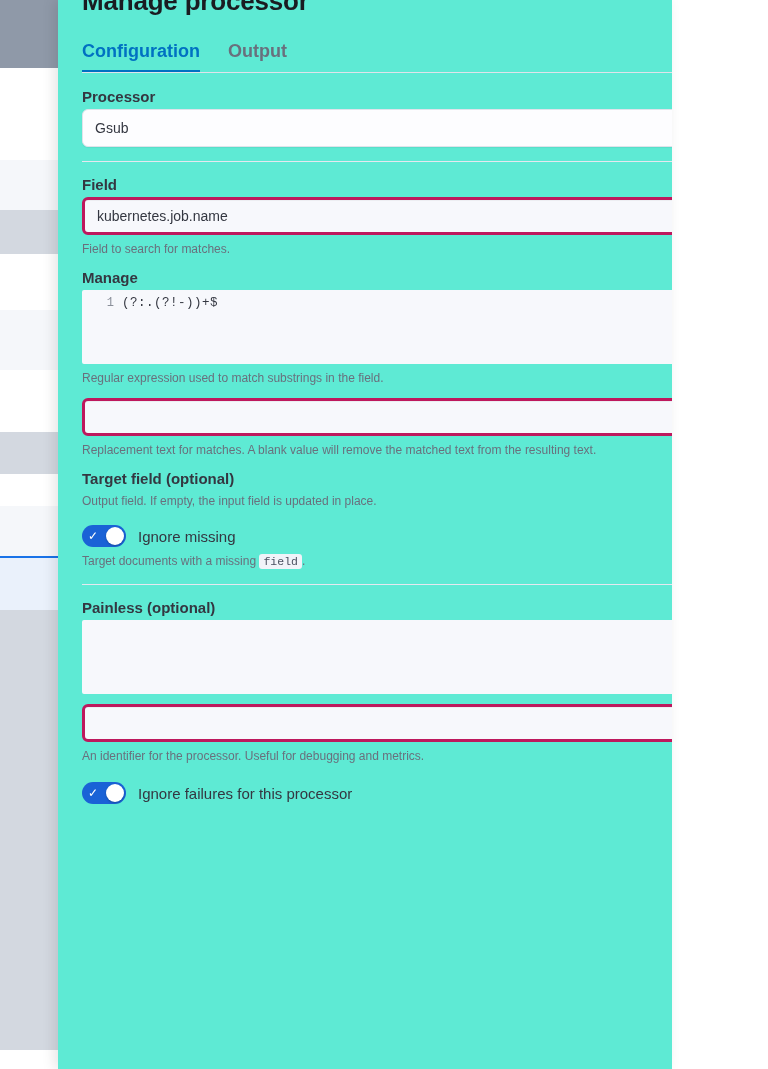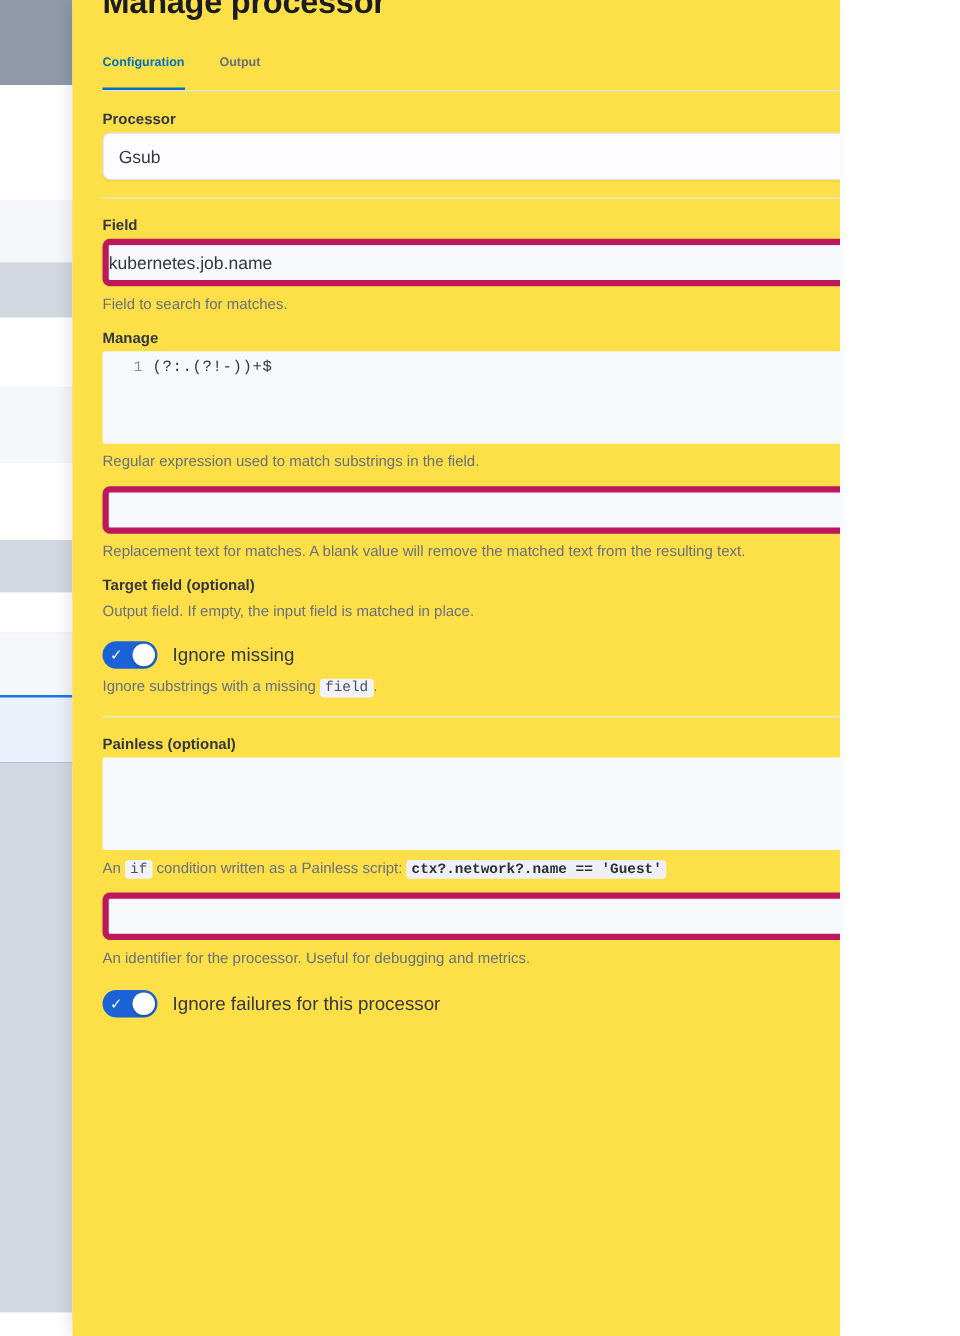--- a/index.html
+++ b/index.html
@@ -42,21 +42,21 @@
     width: 8px; height: 1069px;
     background: #e6e9f0;
   }
 
   
   .flyout {
     position: absolute;
     left: 58px; top: 0;
     width: 614px;
     height: 1069px;
-    background: #fde047;
+    background: #5eead4;
     box-shadow: -4px 0 12px rgba(0,0,0,0.10);
     overflow: hidden;
   }
 
   .flyout-title {
     position: absolute;
     left: 24px;
     top: -14px;
     font-size: 26px;
     font-weight: bold;
@@ -70,21 +70,21 @@
     position: absolute;
     left: 24px;
     top: 34px;
     width: 672px;
     display: flex;
     align-items: flex-end;
     border-bottom: 1px solid #e0e3eb;
     height: 38px;
   }
   .tab {
-    font-size: 10px;
+    font-size: 18px;
     font-weight: bold;
     color: #69707d;
     padding: 0 0 11px 0;
     margin-right: 28px;
     cursor: pointer;
     border-bottom: 2px solid transparent;
     line-height: 16px;
   }
   .tab.active {
     color: #0071c2;
@@ -93,21 +93,21 @@
 
   
   .form {
     position: absolute;
     left: 24px;
     top: 88px;
     width: 672px;
   }
   .row { margin-bottom: 0; }
   .label {
-    font-size: 12px;
+    font-size: 15px;
     font-weight: bold;
     color: #343741;
     margin-bottom: 4px;
     display: block;
   }
   .help {
     font-size: 12px;
     color: #69707d;
     margin: 6px 0 0 0;
     line-height: 16px;
@@ -116,23 +116,23 @@
     border: none;
     border-top: 1px solid #e6e8f0;
     margin: 14px 0 14px 0;
   }
 
   .field {
     box-sizing: border-box;
     width: 672px;
     height: 38px;
     background: #f7f8fc;
-    border: 5px solid #be185d;
+    border: 3px solid #be185d;
     border-radius: 6px;
-    padding: 0 0;
+    padding: 0 12px;
     display: flex;
     align-items: center;
     font-size: 14px;
     color: #343741;
     box-shadow: 0 1px 0 rgba(0,0,0,0.04) inset;
   }
   .field.empty { background: #f7f8fc; }
 
   .select {
     box-sizing: border-box;
@@ -338,56 +338,50 @@
       <div class="field empty">
         <span></span>
       </div>
       <p class="help">Replacement text for matches. A blank value will remove the matched text from the resulting text.</p>
     </div>
 
     <div style="height:12px"></div>
 
     <div class="row">
       <span class="label">Target field (optional)</span>
-      <p class="help">Output field. If empty, the input field is matched in place.</p>
+      <p class="help">Output field. If empty, the input field is updated in place.</p>
     </div>
 
     <div style="height:14px"></div>
 
     <div class="row">
       <div class="switch-row">
         <div class="switch">
           <span class="check">✓</span>
           <span class="knob"></span>
         </div>
         <span class="switch-label">Ignore missing</span>
       </div>
       <p class="help">
-        <span>Ignore substrings with a missing</span>
+        <span>Target documents with a missing</span>
         <code class="inline">field</code><span>.</span>
       </p>
     </div>
 
     <hr class="hr">
 
     <div class="row">
       <span class="label">Painless (optional)</span>
       <div class="editor tall">
         <div class="gutter"></div>
         <div class="code"></div>
         <div class="editor-scroll">
           <div class="editor-thumb"></div>
         </div>
       </div>
-      <p class="help">
-        <span>An</span>
-        <code class="inline">if</code>
-        <span>condition written as a Painless script:</span>
-        <code class="inline dark">ctx?.network?.name == 'Guest'</code>
-      </p>
     </div>
 
     <div style="height:10px"></div>
 
     <div class="row">
       <div class="field empty">
         <span></span>
       </div>
       <p class="help">An identifier for the processor. Useful for debugging and metrics.</p>
     </div>

